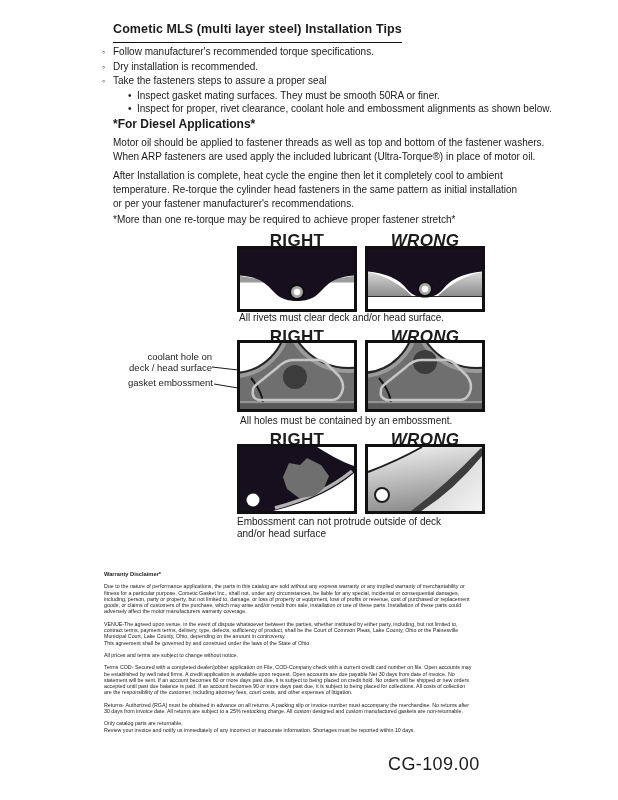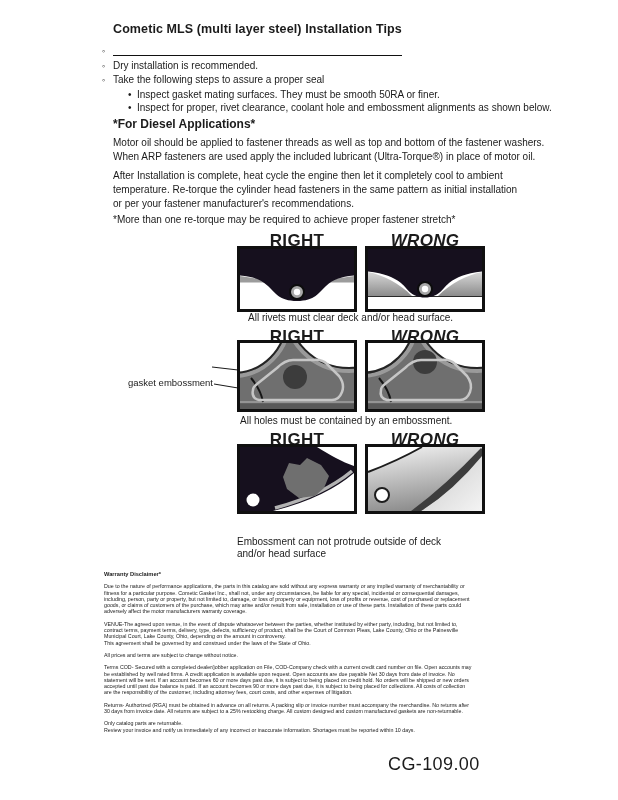--- a/index.html
+++ b/index.html
@@ -4,44 +4,44 @@
 <style>
   html,body{margin:0;padding:0;background:#ffffff;}
   .page{
     position:relative;width:618px;height:800px;background:#ffffff;
     font-family:"Liberation Sans", sans-serif;color:#1b1b1b;overflow:hidden;
   }
   .abs{position:absolute;}
 
   .title{
     left:113px;top:22px;font-size:12.5px;font-weight:bold;
-    border-bottom:1.5px solid #111;padding-bottom:19px;letter-spacing:0.1px;
+    border-bottom:1.5px solid #111;padding-bottom:6px;letter-spacing:0.1px;
   }
 
   .bullets{left:102px;top:45px;font-size:10px;line-height:13.5px;}
   .b-row{display:flex;align-items:baseline;}
   .b-row .marker{width:11px;flex:none;font-size:9px;}
   .b-sub{margin-left:26px;}
   .b-sub .marker{width:9px;font-size:10px;}
 
   .diesel-h{left:113px;top:117px;font-size:12px;font-weight:bold;text-align:center;}
   .para{left:113px;font-size:10px;line-height:14px;white-space:pre-line;}
   .p1{top:136px;}
   .p2{top:169px;}
   .p3{top:213px;}
 
   .dlabel{width:120px;text-align:center;font-weight:bold;font-size:17px;letter-spacing:0.3px;}
   .lab-l{left:237px;} .lab-r{left:365px;font-style:italic;}
   .r1{top:231px;} .r2{top:327px;} .r3{top:430px;}
   .panel-l{left:237px;} .panel-r{left:365px;}
   .pan1{top:246px;} .pan2{top:340px;} .pan3{top:444px;}
   .caption{font-size:10px;line-height:11.5px;white-space:pre-line;}
-  .cap1{left:248px;top:312px;}
+  .cap1{left:239px;top:312px;}
   .cap2{left:240px;top:415px;}
-  .cap3{left:237px;top:536px;width:250px;}
+  .cap3{left:237px;top:516px;width:250px;}
 
   .anno{font-size:9.5px;line-height:11px;text-align:right;white-space:pre-line;}
   .anno-coolant{left:96px;top:351px;width:116px;}
   .anno-emboss{left:96px;top:377px;width:117px;}
   .leader-svg{left:120px;top:340px;}
 
   .disclaimer{left:104px;top:571px;width:420px;font-size:5.3px;line-height:6.3px;}
   .disclaimer .dh{font-size:5.7px;font-weight:bold;margin:0 0 6px 0;}
   .disclaimer p{margin:0 0 6px 0;white-space:pre-line;}
 
@@ -51,28 +51,29 @@
 </head>
 <body>
 
 <div class="page">
 
   <div class="abs title">Cometic MLS (multi layer steel) Installation Tips</div>
 
   <div class="abs bullets">
     <div class="b-row">
       <span class="marker">◦</span>
+      <span>Follow manufacturer's recommended torque specifications.</span>
     </div>
     <div class="b-row">
       <span class="marker">◦</span>
       <span>Dry installation is recommended.</span>
     </div>
     <div class="b-row">
       <span class="marker">◦</span>
-      <span>Take the following steps to assure a proper seal</span>
+      <span>Take the fasteners steps to assure a proper seal</span>
     </div>
     <div class="b-row b-sub">
       <span class="marker">•</span>
       <span>Inspect gasket mating surfaces.  They must be smooth 50RA or finer.</span>
     </div>
     <div class="b-row b-sub">
       <span class="marker">•</span>
       <span>Inspect for proper, rivet clearance, coolant hole and embossment alignments as shown below.</span>
     </div>
   </div>
@@ -115,20 +116,22 @@
       <circle cx="60" cy="43" r="7" fill="#a8a8a8" stroke="#0d0d0d" stroke-width="2"></circle>
       <circle cx="60" cy="43" r="3.2" fill="#ffffff"></circle>
     </svg>
   </div>
 
   <div class="abs caption cap1">All rivets must clear deck and/or head surface.</div>
 
   <div class="abs dlabel lab-l r2">RIGHT</div>
   <div class="abs dlabel lab-r r2">WRONG</div>
 
+  <div class="abs anno anno-coolant">coolant hole on
+deck / head surface</div>
   <div class="abs anno anno-emboss">gasket embossment</div>
 
   <svg class="abs leader-svg" width="180" height="60" viewBox="0 0 180 60">
     <line x1="92" y1="27" x2="170" y2="36" stroke="#1a1a1a" stroke-width="1"></line>
     <line x1="94" y1="44" x2="142" y2="52" stroke="#1a1a1a" stroke-width="1"></line>
   </svg>
 
   <div class="abs panel-l pan2">
     <svg width="120" height="72" viewBox="0 0 120 72">
       <rect x="1.5" y="1.5" width="117" height="69" fill="#6f6f6f" stroke="#101010" stroke-width="3"></rect>

